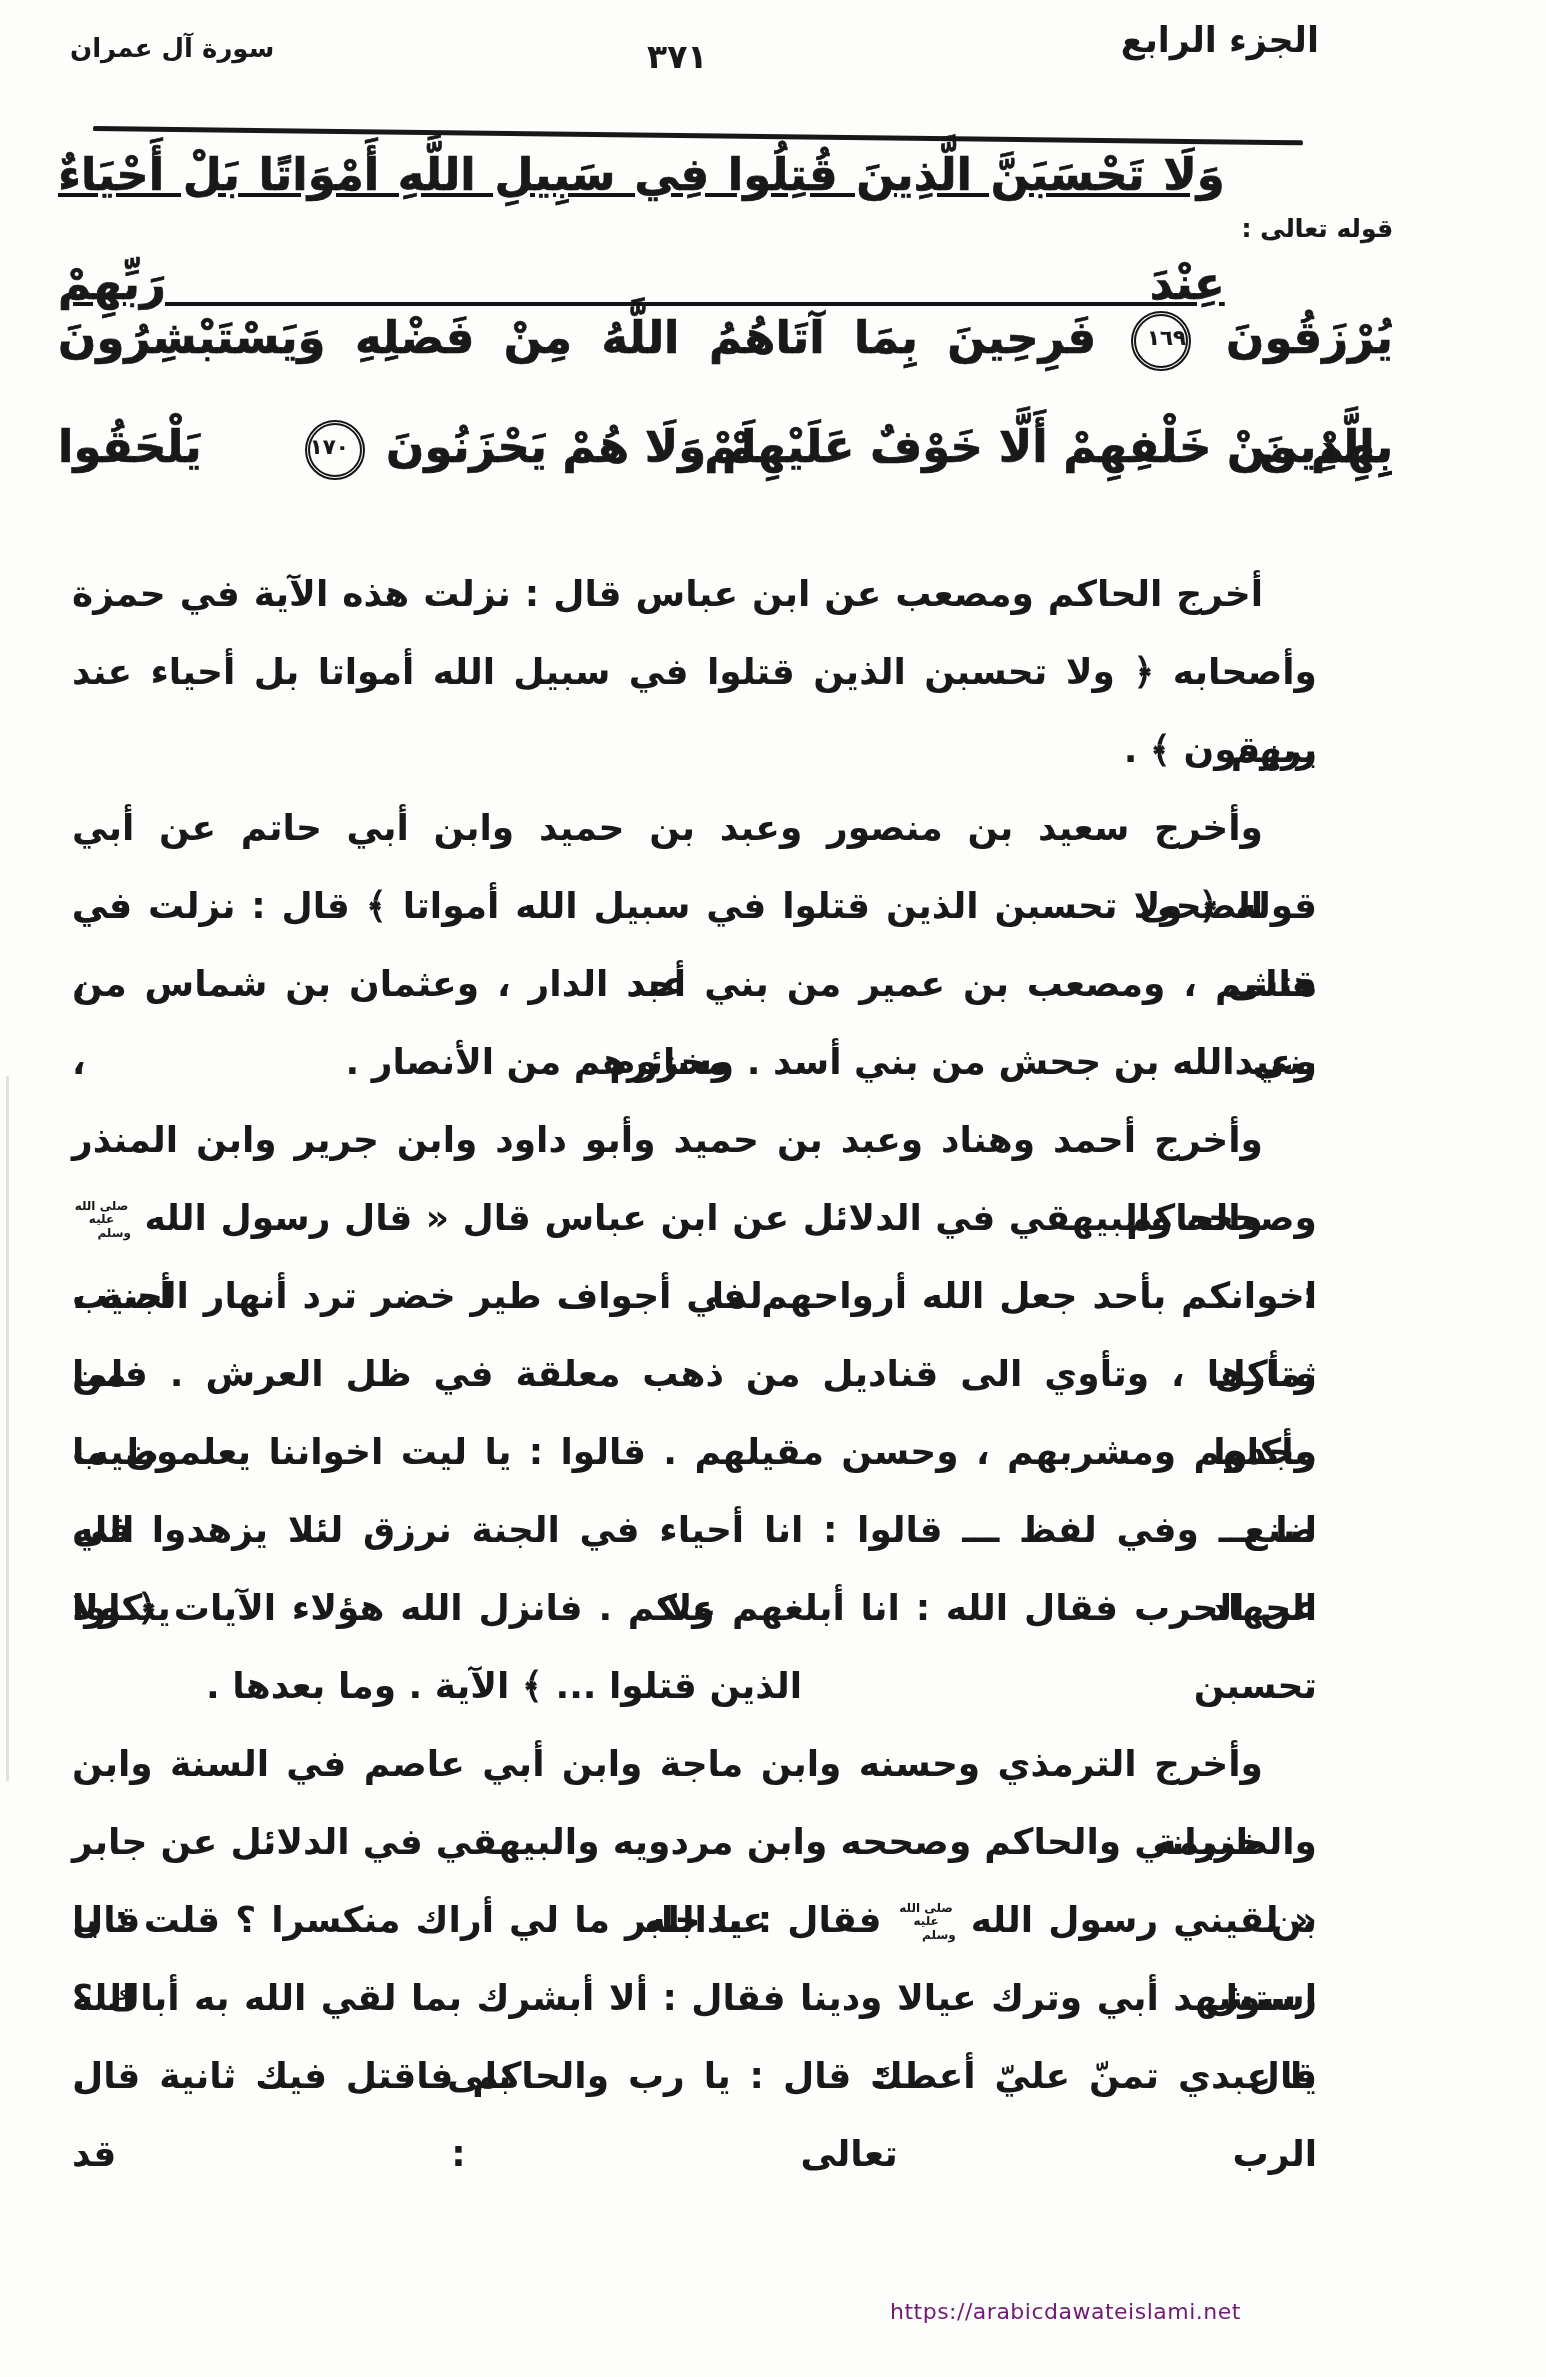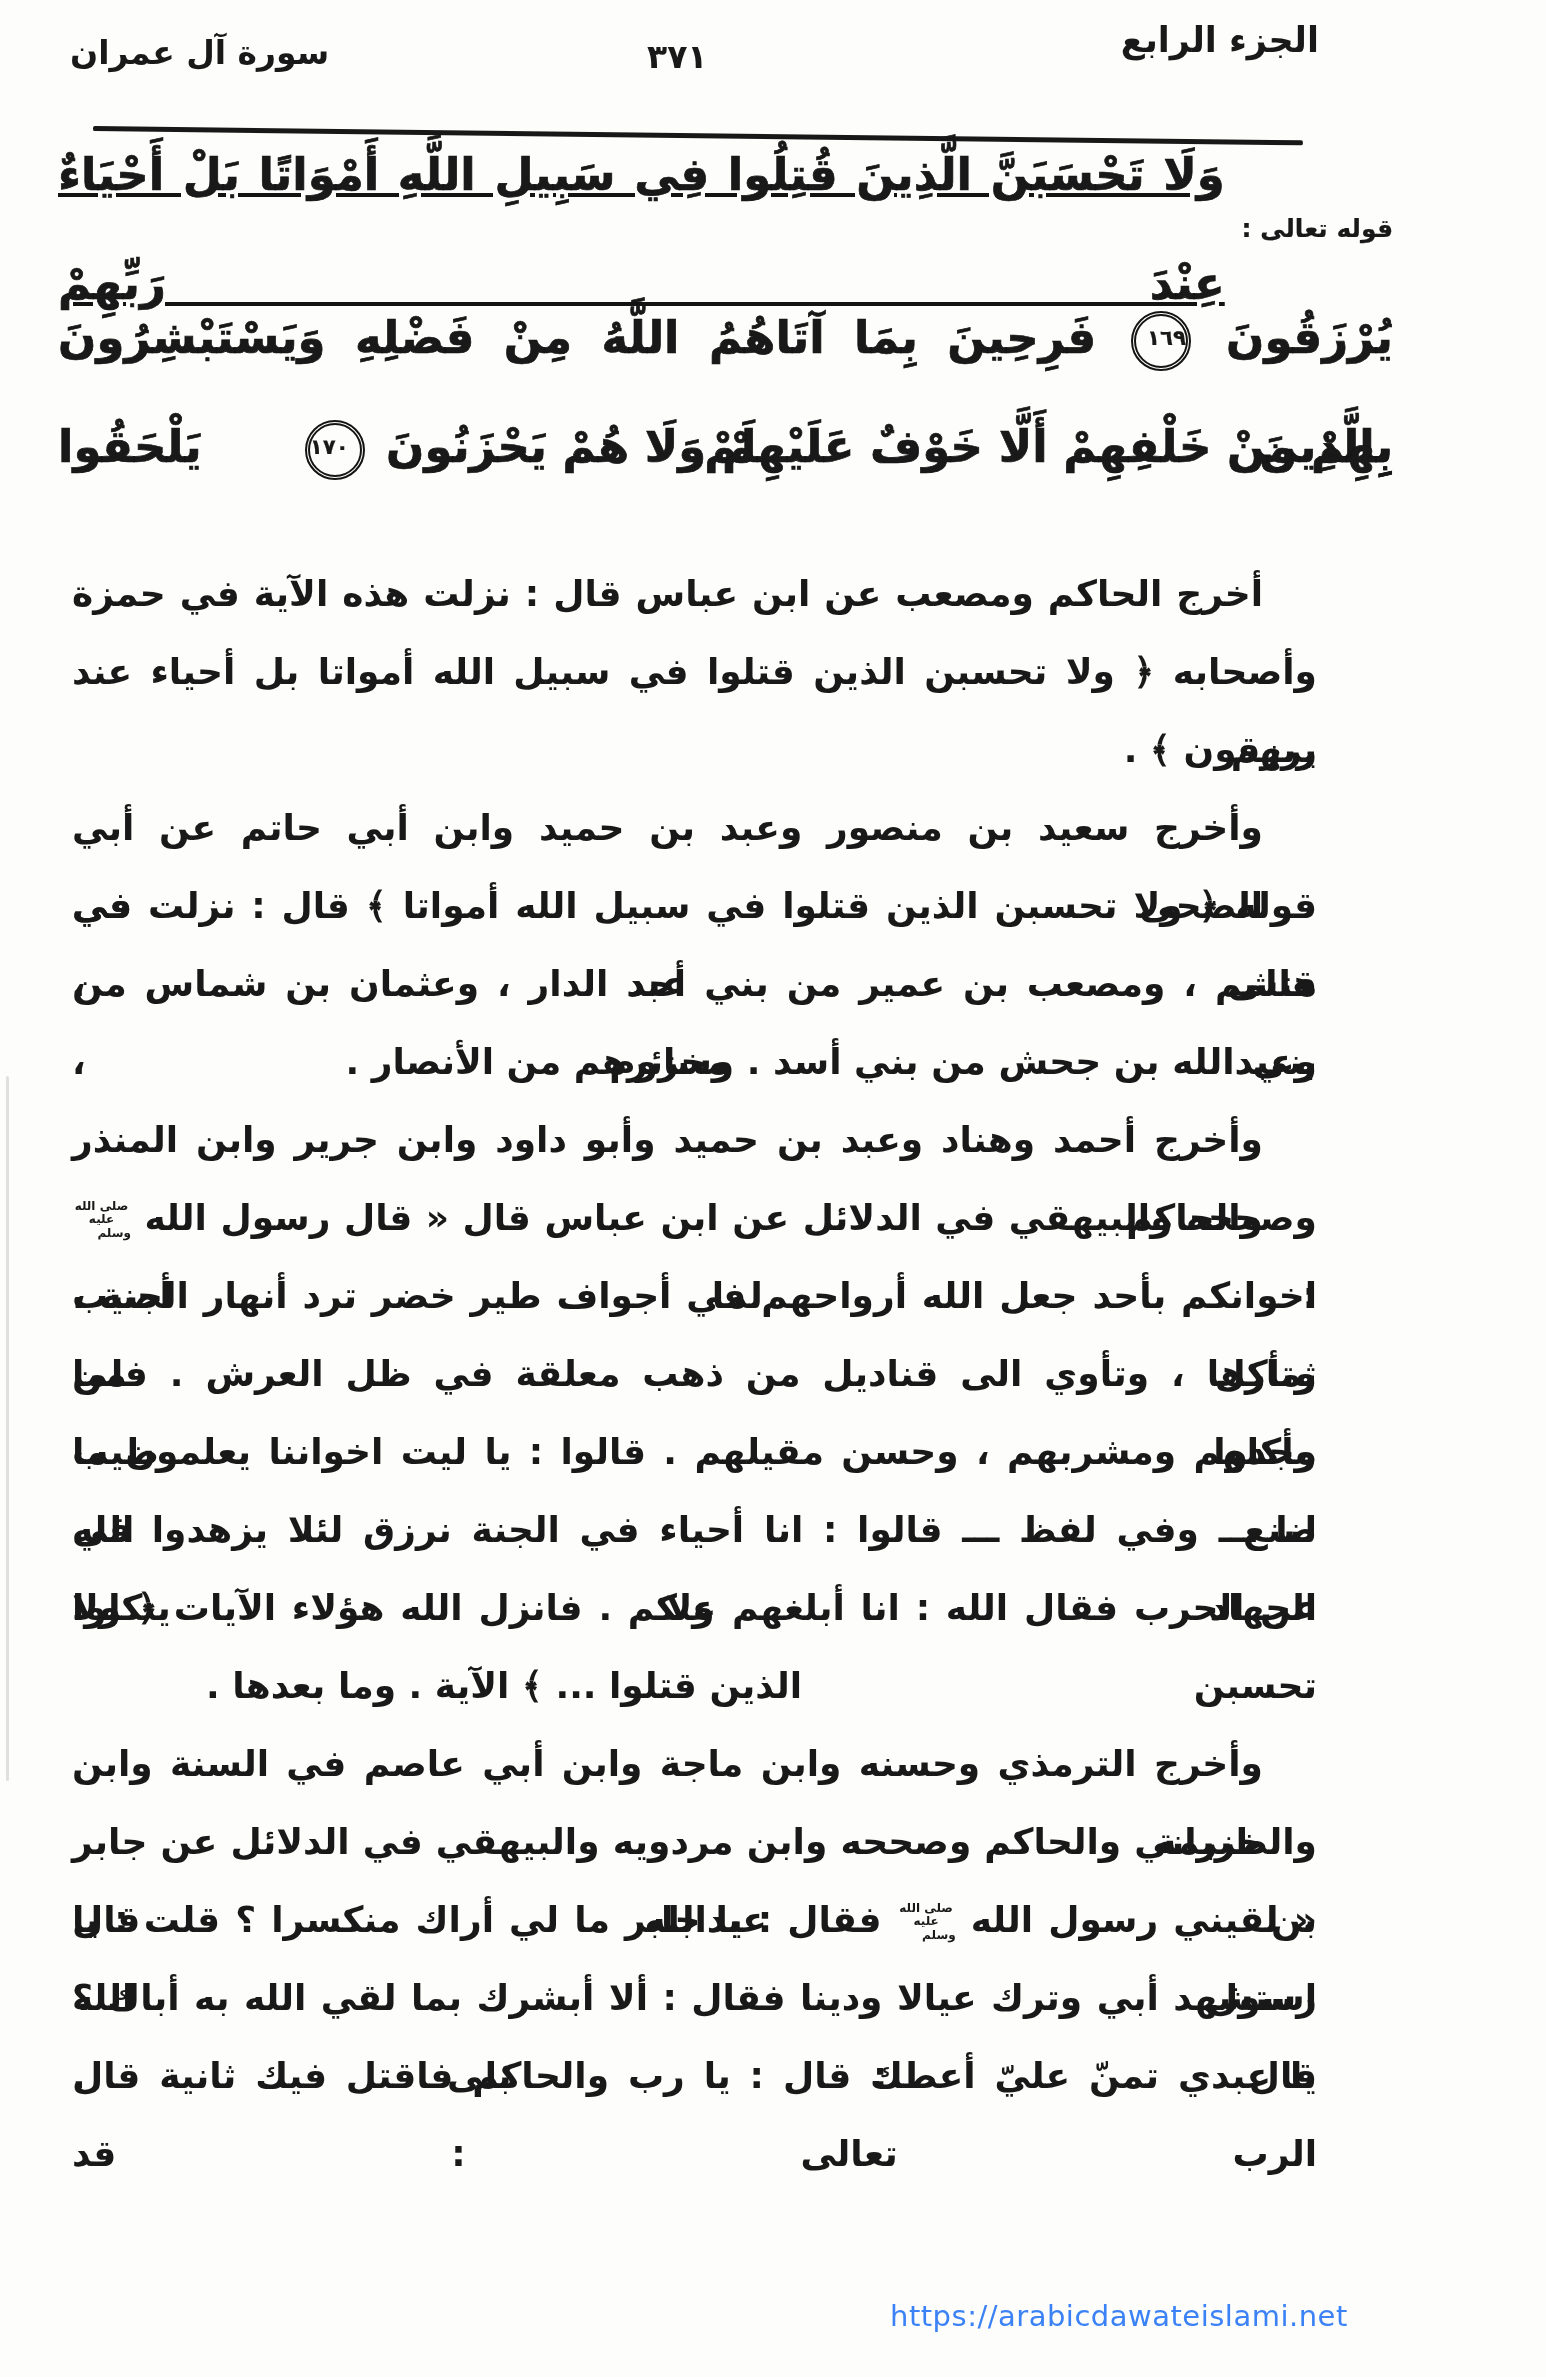--- a/index.html
+++ b/index.html
@@ -9,21 +9,21 @@
     margin:0 auto;
     background:#fdfdfb;
     overflow:hidden;
     direction:rtl;
     font-family:"DejaVu Sans",sans-serif;
     color:#191919;
   }
   
   .hdr-part{position:absolute;top:20.4px;right:227px;font-size:35px;font-weight:700;}
   .hdr-num{position:absolute;top:37px;left:647px;font-size:33px;font-weight:700;}
-  .hdr-surah{position:absolute;top:33px;left:70px;font-size:33px;font-weight:700;}
+  .hdr-surah{position:absolute;top:33px;left:70px;font-size:26px;font-weight:700;}
   .hdr-rule{
     position:absolute;left:93px;top:126px;width:1210px;height:4.6px;
     background:#181818;transform:rotate(0.68deg);transform-origin:left center;
     border-radius:1.9px;
   }
   
   .verse{position:absolute;top:174px;right:153px;left:58px;-webkit-text-stroke:0.7px #141414;}
   .vline{height:109px;line-height:109px;font-size:45px;font-weight:700;}
   .v1{display:flex;align-items:center;}
   .v-intro{
@@ -49,22 +49,22 @@
   .ind{padding-right:54px;}
   .endl{text-align-last:right;}
   .bigind{padding-right:515px;text-align-last:right;}
   .saw{
     display:inline-block;width:59px;font-size:12px;line-height:1.12;
     font-weight:700;text-align:center;vertical-align:middle;white-space:normal;
   }
   
   .watermark{
     position:absolute;top:2299px;left:890px;
-    direction:ltr;font-size:29px;font-weight:400;
-    color:#3b82f6;letter-spacing:0.5px;
+    direction:ltr;font-size:22px;font-weight:400;
+    color:#701a75;letter-spacing:0.5px;
     font-family:"DejaVu Sans",sans-serif;
   }
   .streak{
     position:absolute;left:5.6px;top:1076px;width:3.7px;height:705px;
     background:#c9c9c6;opacity:.55;border-radius:1.9px;
   }
 </style>
 </head>
 <body>
 

